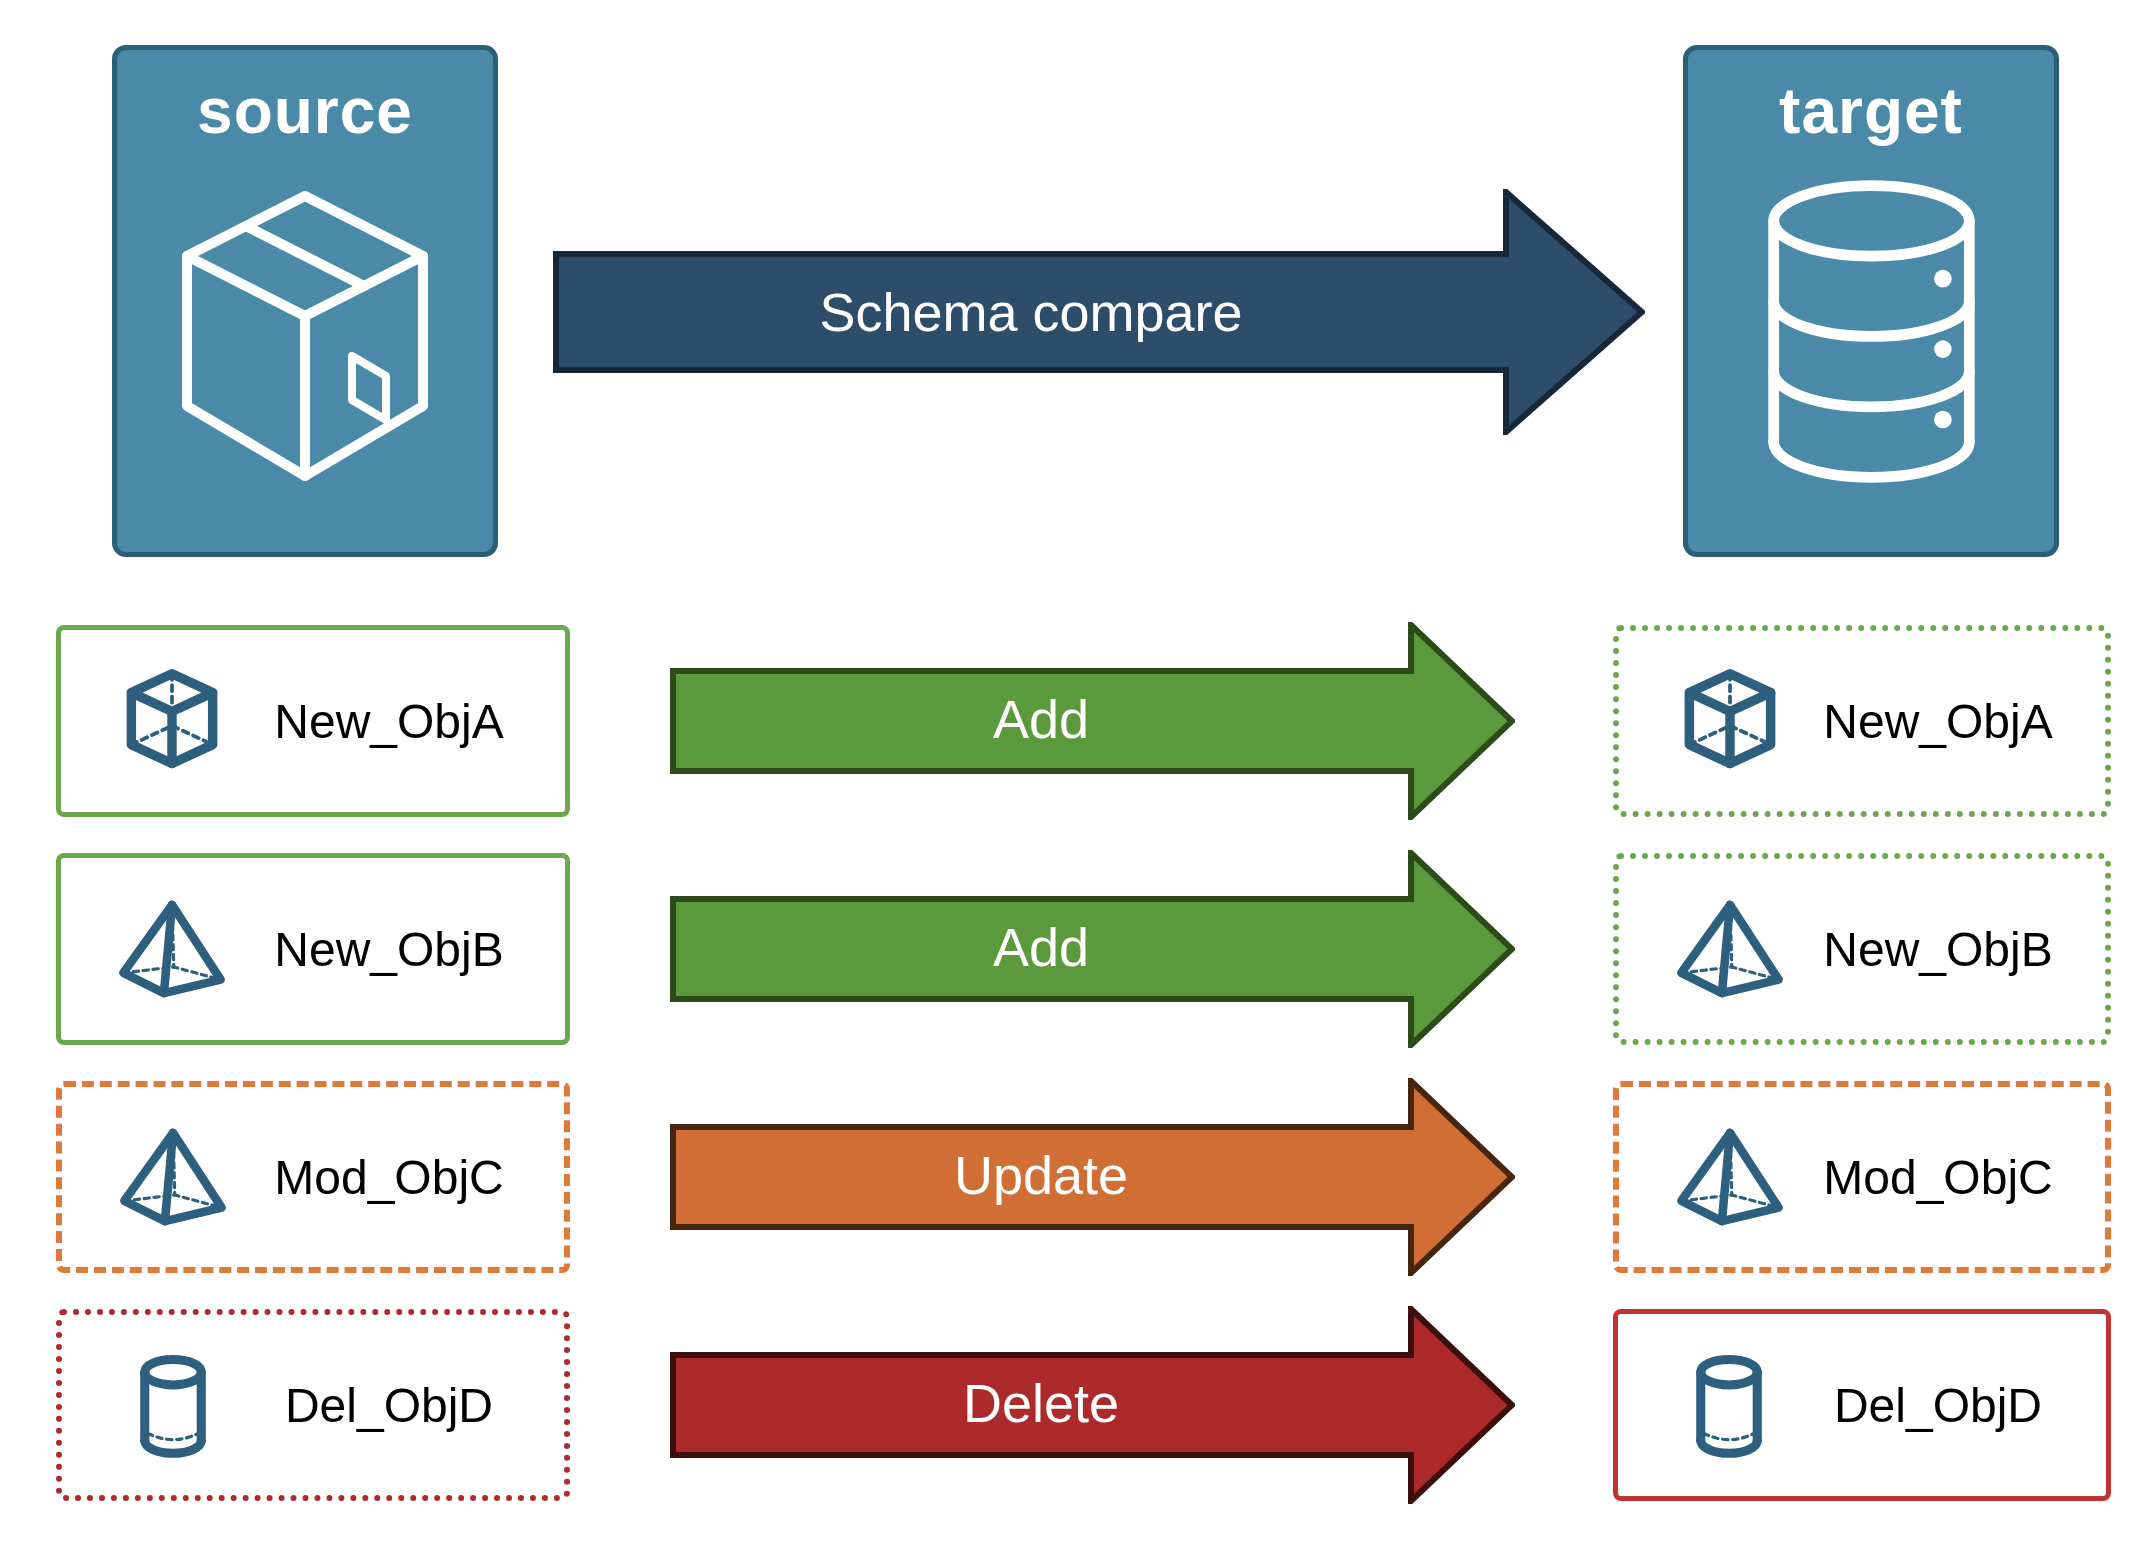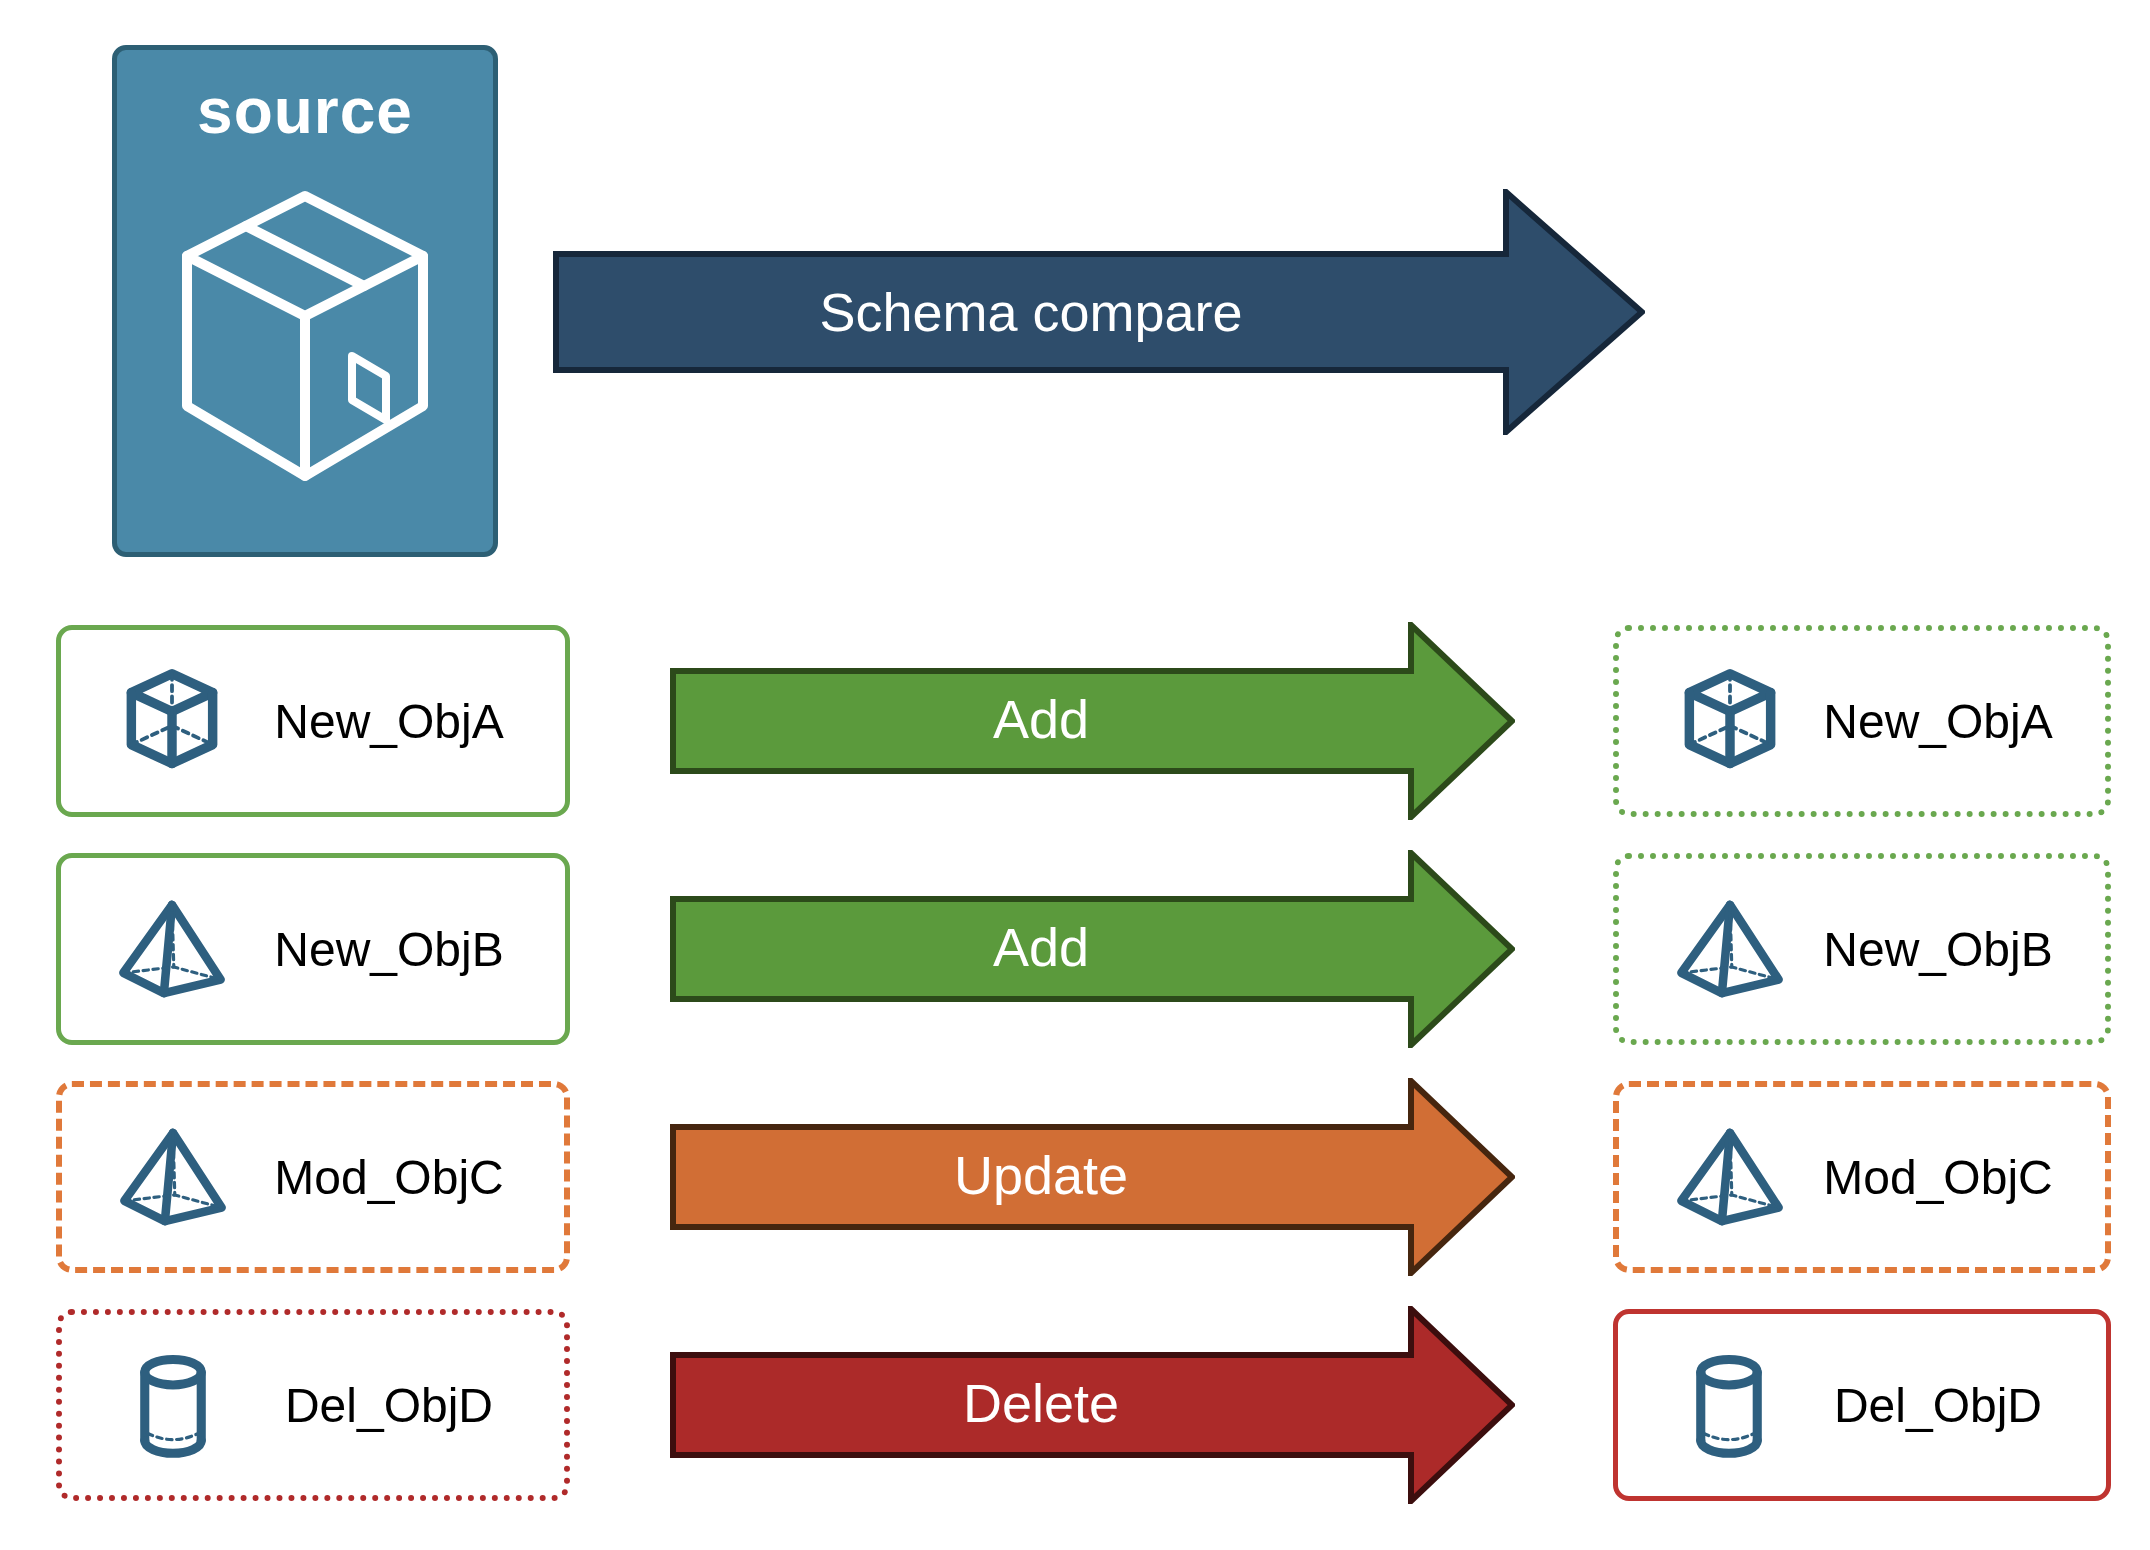--- a/index.html
+++ b/index.html
@@ -16,21 +16,21 @@
   .panel-title{color:#ffffff;font-size:64px;font-weight:700;margin-top:24px;letter-spacing:1px;}
   .panel-icon{margin-top:26px;}
   
   .arrow-svg{position:absolute;}
   .arrow-label{
     position:absolute;color:#ffffff;font-size:54px;
     display:flex;align-items:center;justify-content:center;pointer-events:none;
   }
   
   .card{
-    position:absolute;background:#ffffff;border-radius:16px;box-sizing:border-box;
+    position:absolute;background:#ffffff;border-radius:8px;box-sizing:border-box;
     height:192px;display:flex;align-items:center;justify-content:center;
   }
   .card .icon{margin-left:56px;width:110px;height:120px;display:flex;align-items:center;justify-content:center;flex:0 0 auto;}
   .card .label{flex:1;text-align:center;font-size:48px;color:#000000;padding-right:14px;}
   .b-green-solid {border:5px solid #6aa84f;}
   .b-green-dotted{border:6px dotted #6aa84f;}
   .b-orange-dashed{border:6px dashed #e0793a;}
   .b-red-dotted {border:6px dotted #b02a2a;}
   .b-red-solid  {border:5px solid #bf3430;}
 </style>
@@ -47,20 +47,40 @@
           <path d="M150 22 L268 82 L150 142 L32 82 Z"></path>
           <path d="M91 52 L209 112"></path>
           <path d="M32 82 L32 232 L150 302 L150 142"></path>
           <path d="M268 82 L268 232 L150 302"></path>
           <path d="M197 182 L231 202 L231 246 L197 226 Z" stroke-width="8"></path>
         </g>
       </svg>
     </div>
   </div>
 
+  <div class="panel" style="left:1683px;top:45px;width:376px;height:512px;">
+    <div class="panel-title">target</div>
+    <div class="panel-icon">
+      <svg width="235" height="315" viewBox="0 0 240 322" fill="none">
+        <g stroke="#ffffff" stroke-width="11" stroke-linecap="round">
+          <ellipse cx="120" cy="48" rx="100" ry="36"></ellipse>
+          <path d="M20 48 L20 274"></path>
+          <path d="M220 48 L220 274"></path>
+          <path d="M20 130 A100 36 0 0 0 220 130"></path>
+          <path d="M20 202 A100 36 0 0 0 220 202"></path>
+          <path d="M20 274 A100 36 0 0 0 220 274"></path>
+        </g>
+        <g fill="#ffffff">
+          <circle cx="193" cy="107" r="9"></circle>
+          <circle cx="193" cy="179" r="9"></circle>
+          <circle cx="193" cy="251" r="9"></circle>
+        </g>
+      </svg>
+    </div>
+  </div>
 
   <svg class="arrow-svg" style="left:553px;top:189px;" width="1092" height="246" viewBox="0 0 1092 246">
     <polygon points="3,65 953,65 953,3 1089,123 953,243 953,181 3,181" stroke-width="6" fill="#2e4d6b" stroke="#16273a"></polygon>
   </svg>
   <div class="arrow-label" style="left:553px;top:251px;width:956px;height:122px;">Schema compare</div>
 
   <div class="card b-green-solid" style="left:56px;top:625px;width:514px;">
     <div class="icon">
       <svg width="104" height="110" viewBox="0 0 220 230" fill="none">
         <g stroke="#2e5f7f" stroke-width="20" stroke-linejoin="round" stroke-linecap="round">

